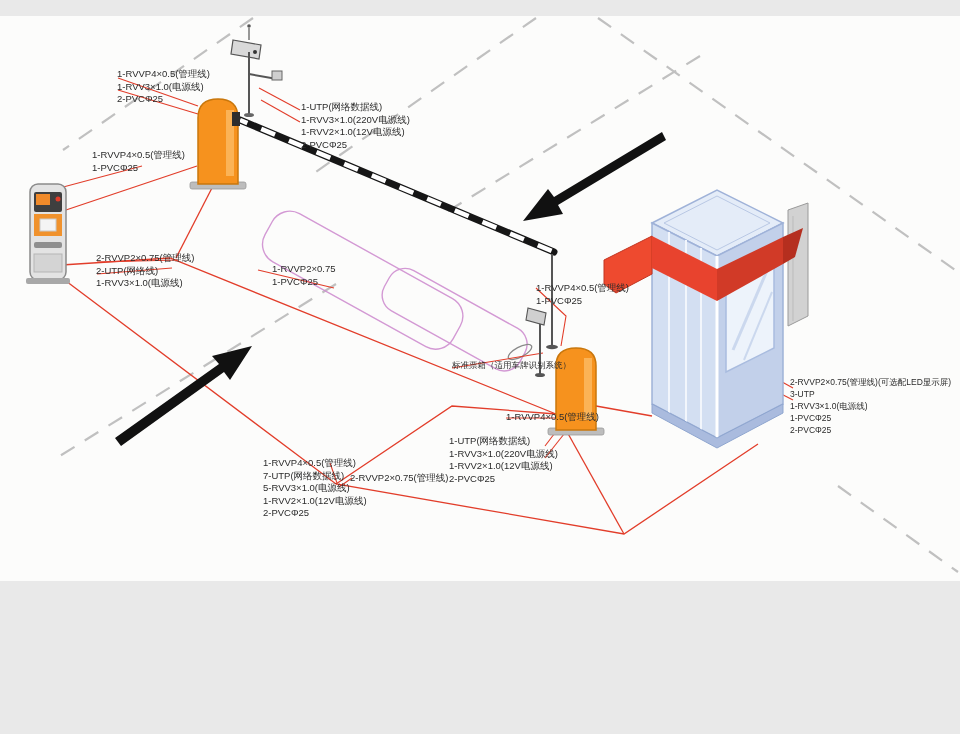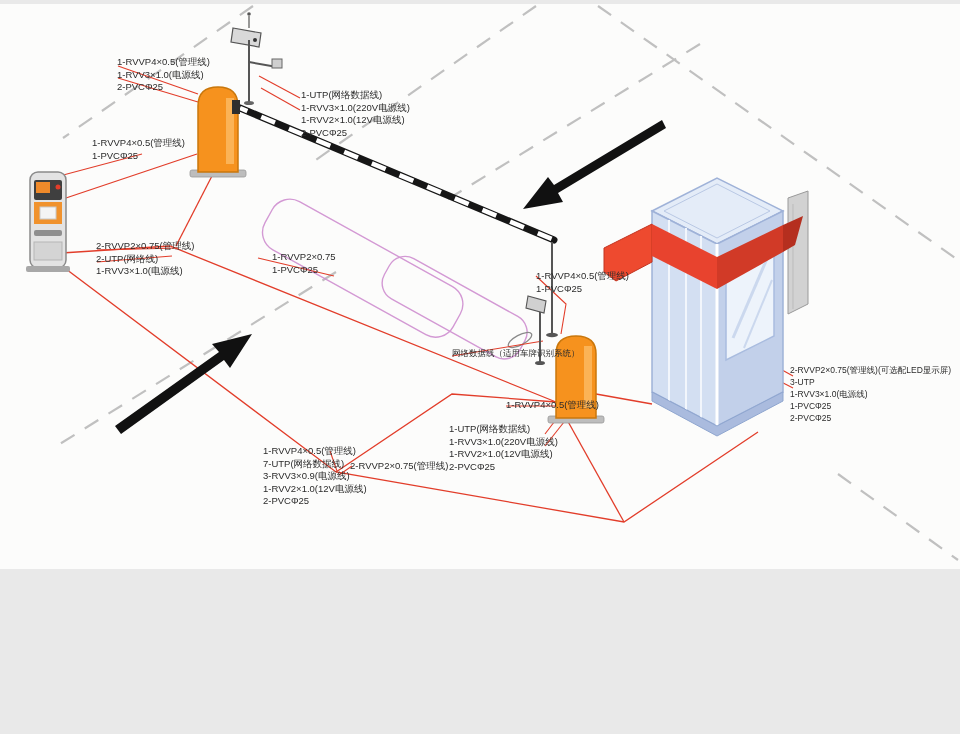--- a/index.html
+++ b/index.html
@@ -1,17 +1,17 @@
 <!DOCTYPE html>
 <html><head>
 <meta charset="utf-8">
 <style>
   html,body{margin:0;padding:0;background:#e9e9e9;}
   .canvas{
-    position:relative;width:960px;height:565px;margin:4px auto;
+    position:relative;width:960px;height:565px;margin:16px auto;
     background:#fcfcfb;overflow:hidden;
     font-family:"Liberation Sans","DejaVu Sans",sans-serif;
   }
   svg.scene{position:absolute;left:0;top:0;}
   .lg{
     position:absolute;display:flex;flex-direction:column;gap:1px;
     font-size:9.5px;line-height:11.5px;color:#2b2b2b;white-space:nowrap;z-index:4;
   }
   .lg span{display:block;}
   .lg1{left:117px;top:52px}
@@ -190,38 +190,38 @@
   <span>1-RVVP2×0.75</span>
   <span>1-PVCΦ25</span>
 </div>
 
 <div class="lg lg6">
   <span>1-RVVP4×0.5(管理线)</span>
   <span>1-PVCΦ25</span>
 </div>
 
 <div class="lg lg7">
-  <span>网络数据线（适用车牌识别系统）</span>
+  <span>标准票箱（适用车牌识别系统）</span>
 </div>
 
 <div class="lg lg8">
   <span>1-RVVP4×0.5(管理线)</span>
 </div>
 
 <div class="lg lg9">
   <span>1-UTP(网络数据线)</span>
   <span>1-RVV3×1.0(220V电源线)</span>
   <span>1-RVV2×1.0(12V电源线)</span>
   <span>2-PVCΦ25</span>
 </div>
 
 <div class="lg lg10">
   <span>1-RVVP4×0.5(管理线)</span>
   <span>7-UTP(网络数据线)</span>
-  <span>3-RVV3×0.9(电源线)</span>
+  <span>5-RVV3×1.0(电源线)</span>
   <span>1-RVV2×1.0(12V电源线)</span>
   <span>2-PVCΦ25</span>
 </div>
 
 <div class="lg lg11">
   <span>2-RVVP2×0.75(管理线)</span>
 </div>
 
 <div class="lg lg12">
   <span>2-RVVP2×0.75(管理线)(可选配LED显示屏)</span>

